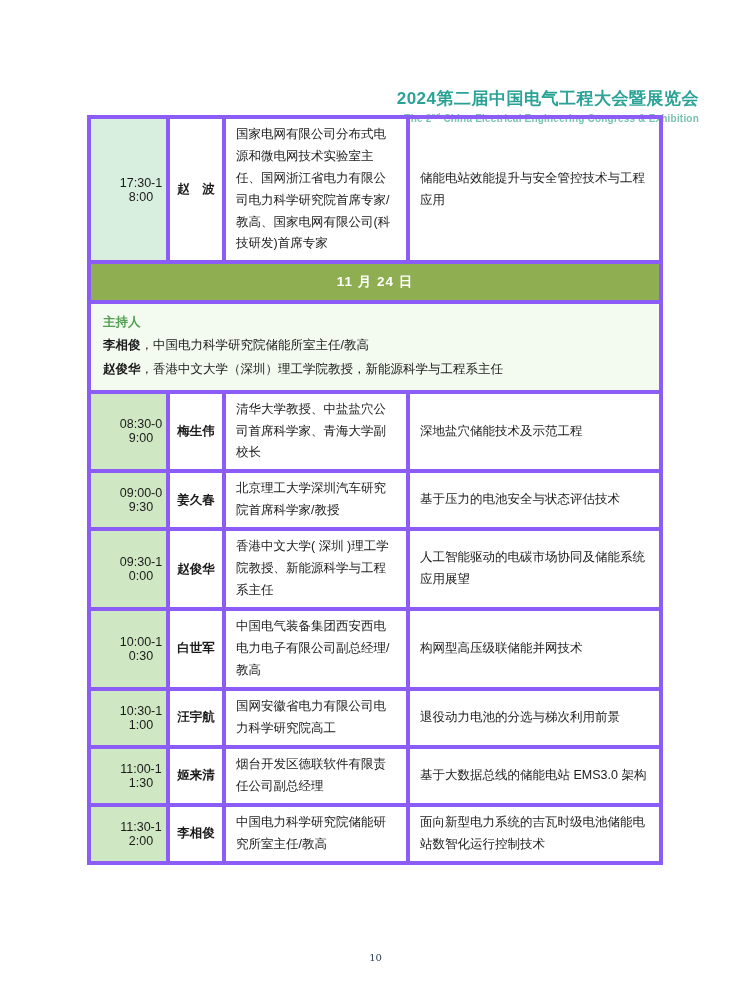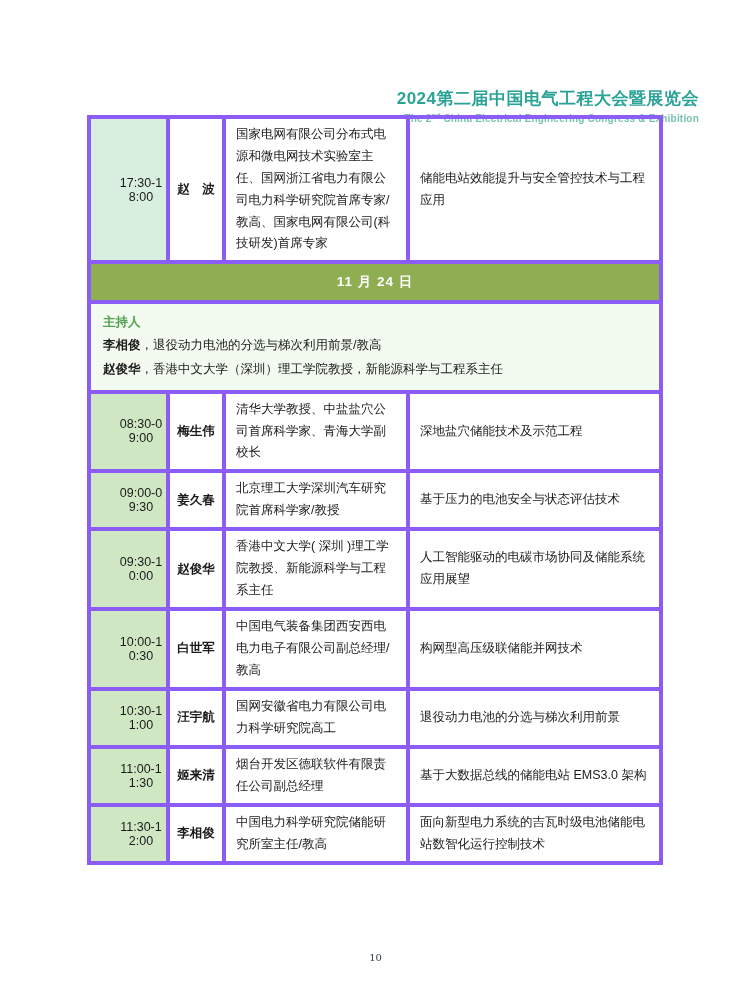--- a/index.html
+++ b/index.html
@@ -79,21 +79,21 @@
         <td class="topic">储能电站效能提升与安全管控技术与工程应用</td>
       </tr>
 
       <tr class="date-row">
         <td colspan="4">11 月 24 日</td>
       </tr>
 
       <tr class="chair-row">
         <td colspan="4">
           <div class="chair-label">主持人</div>
-          <div class="chair-line"><span class="chair-name">李相俊</span><span>，退役动力电池的分选与梯次利用前景/教高</span></div>
+          <div class="chair-line"><span class="chair-name">李相俊</span><span>，中国电力科学研究院储能所室主任/教高</span></div>
           <div class="chair-line"><span class="chair-name">赵俊华</span><span>，香港中文大学（深圳）理工学院教授，新能源科学与工程系主任</span></div>
         </td>
       </tr>
 
       <tr class="session s0">
         <td class="time">08:30-09:00</td>
         <td class="name">梅生伟</td>
         <td class="affil">清华大学教授、中盐盐穴公司首席科学家、青海大学副校长</td>
         <td class="topic">深地盐穴储能技术及示范工程</td>
       </tr>

